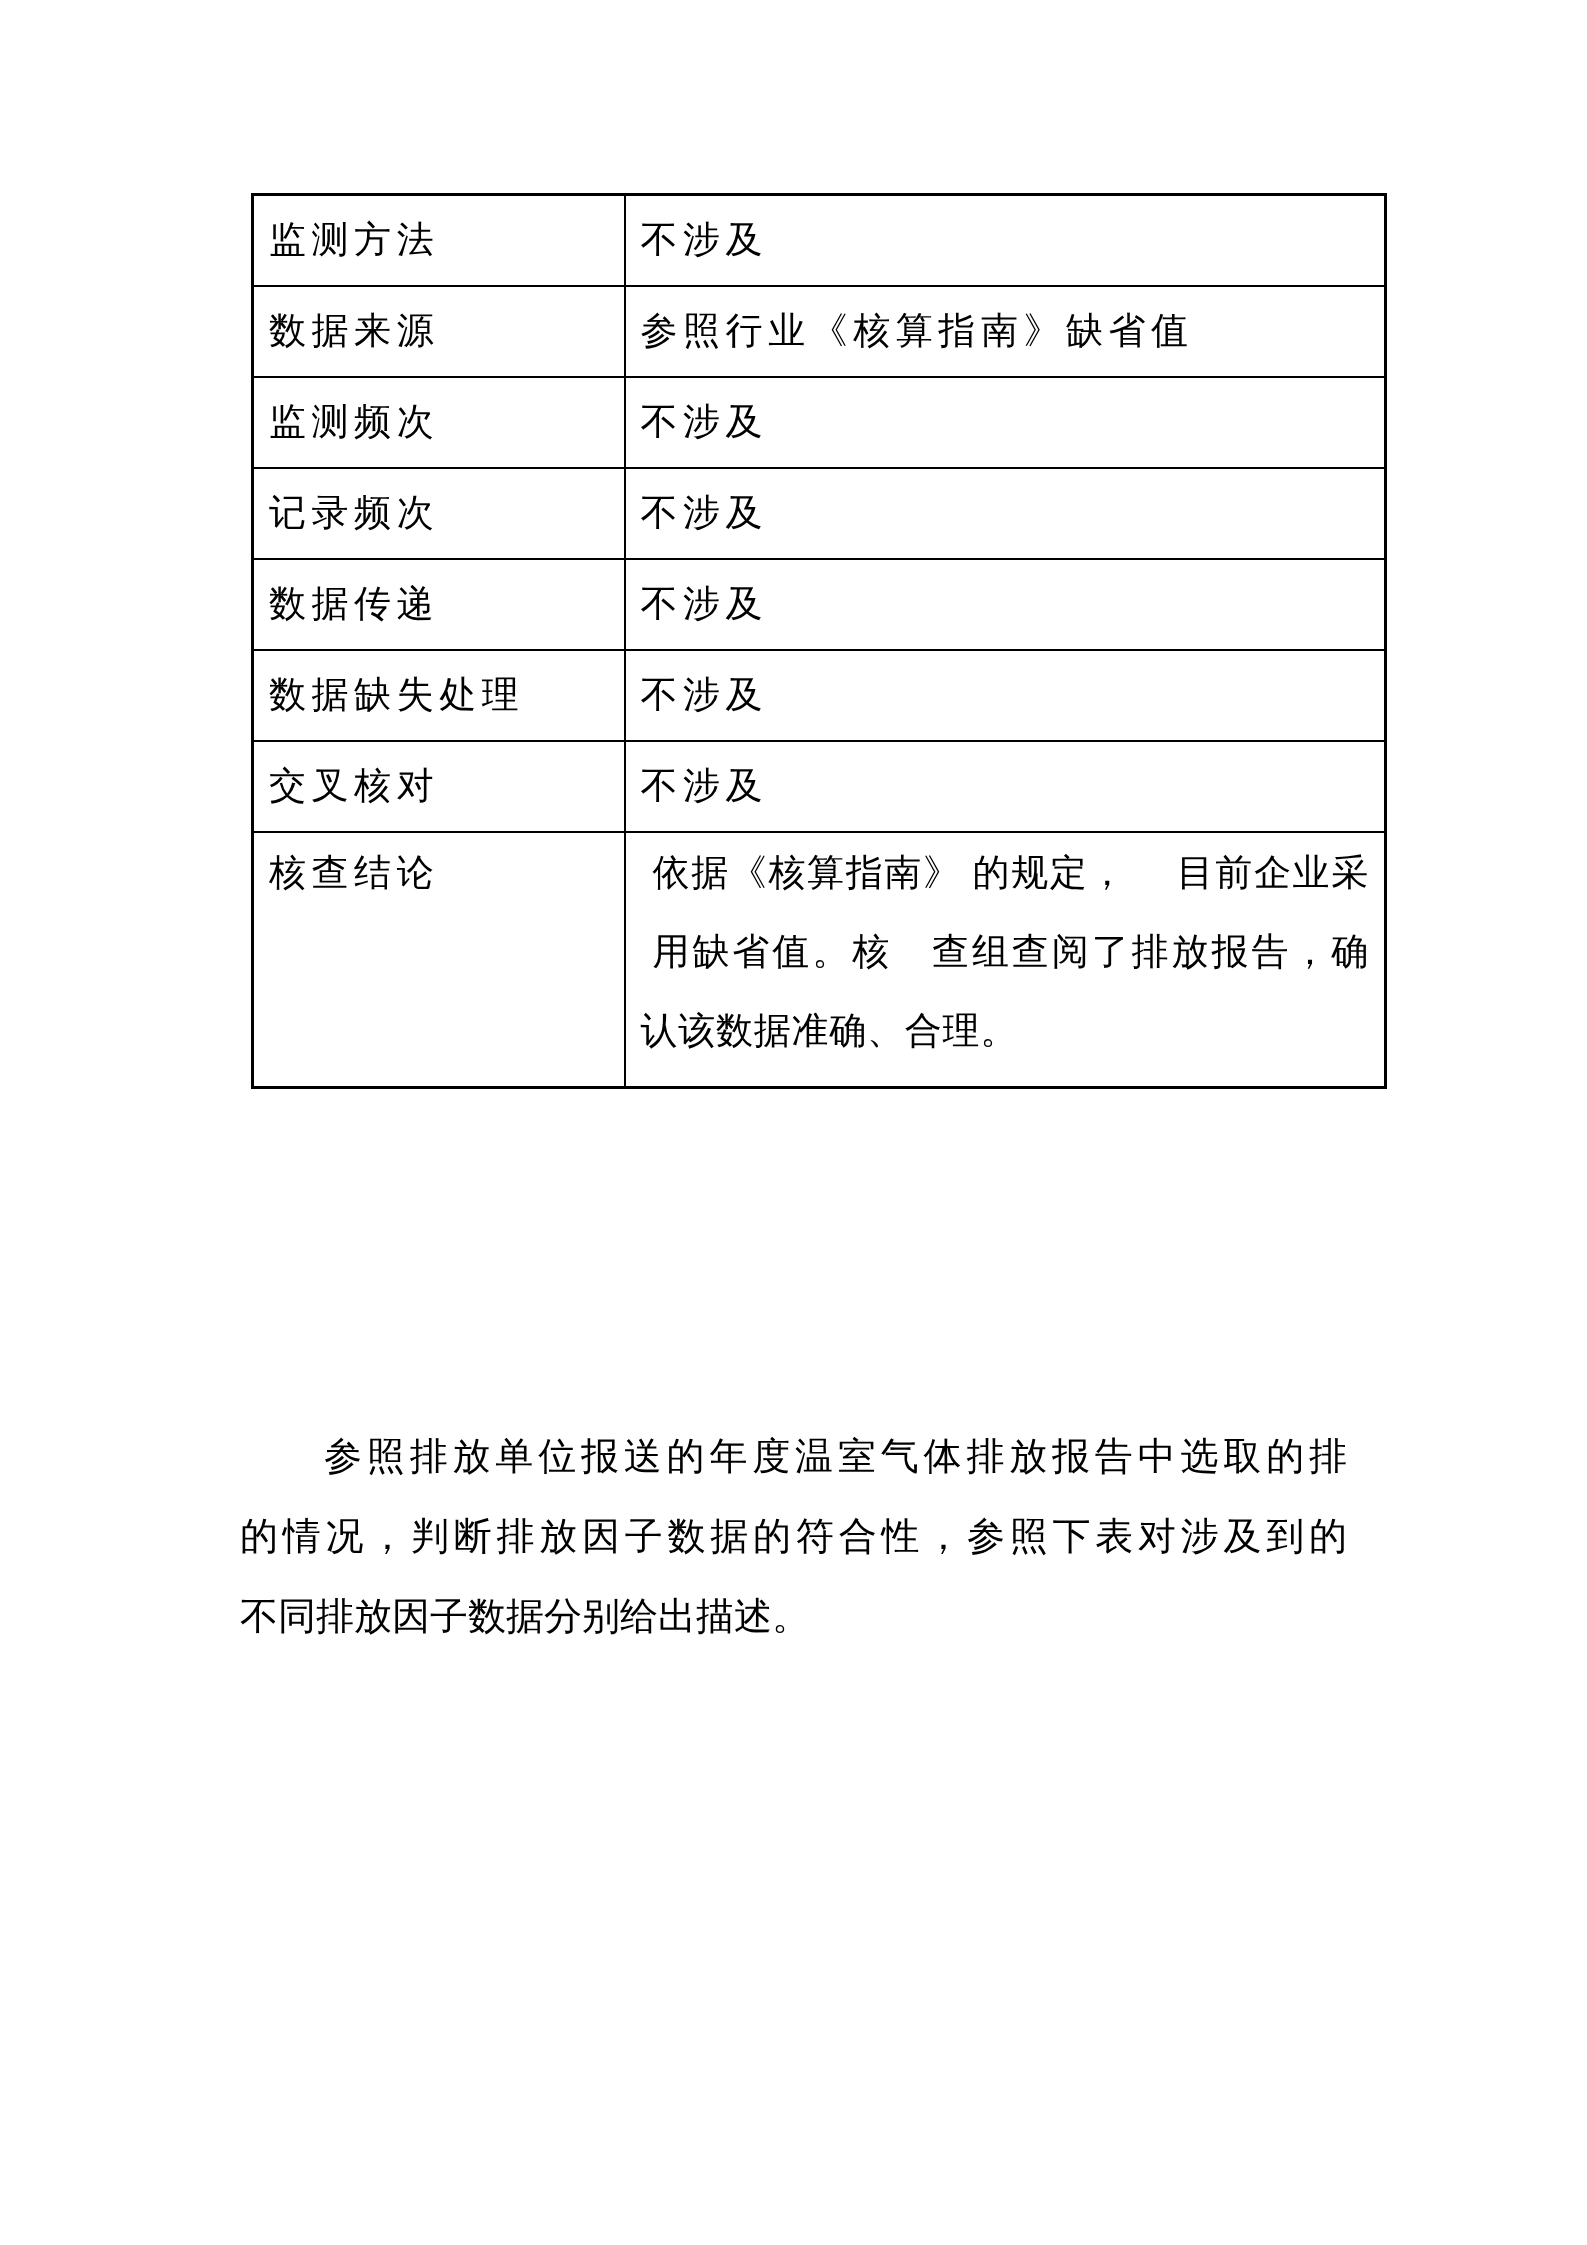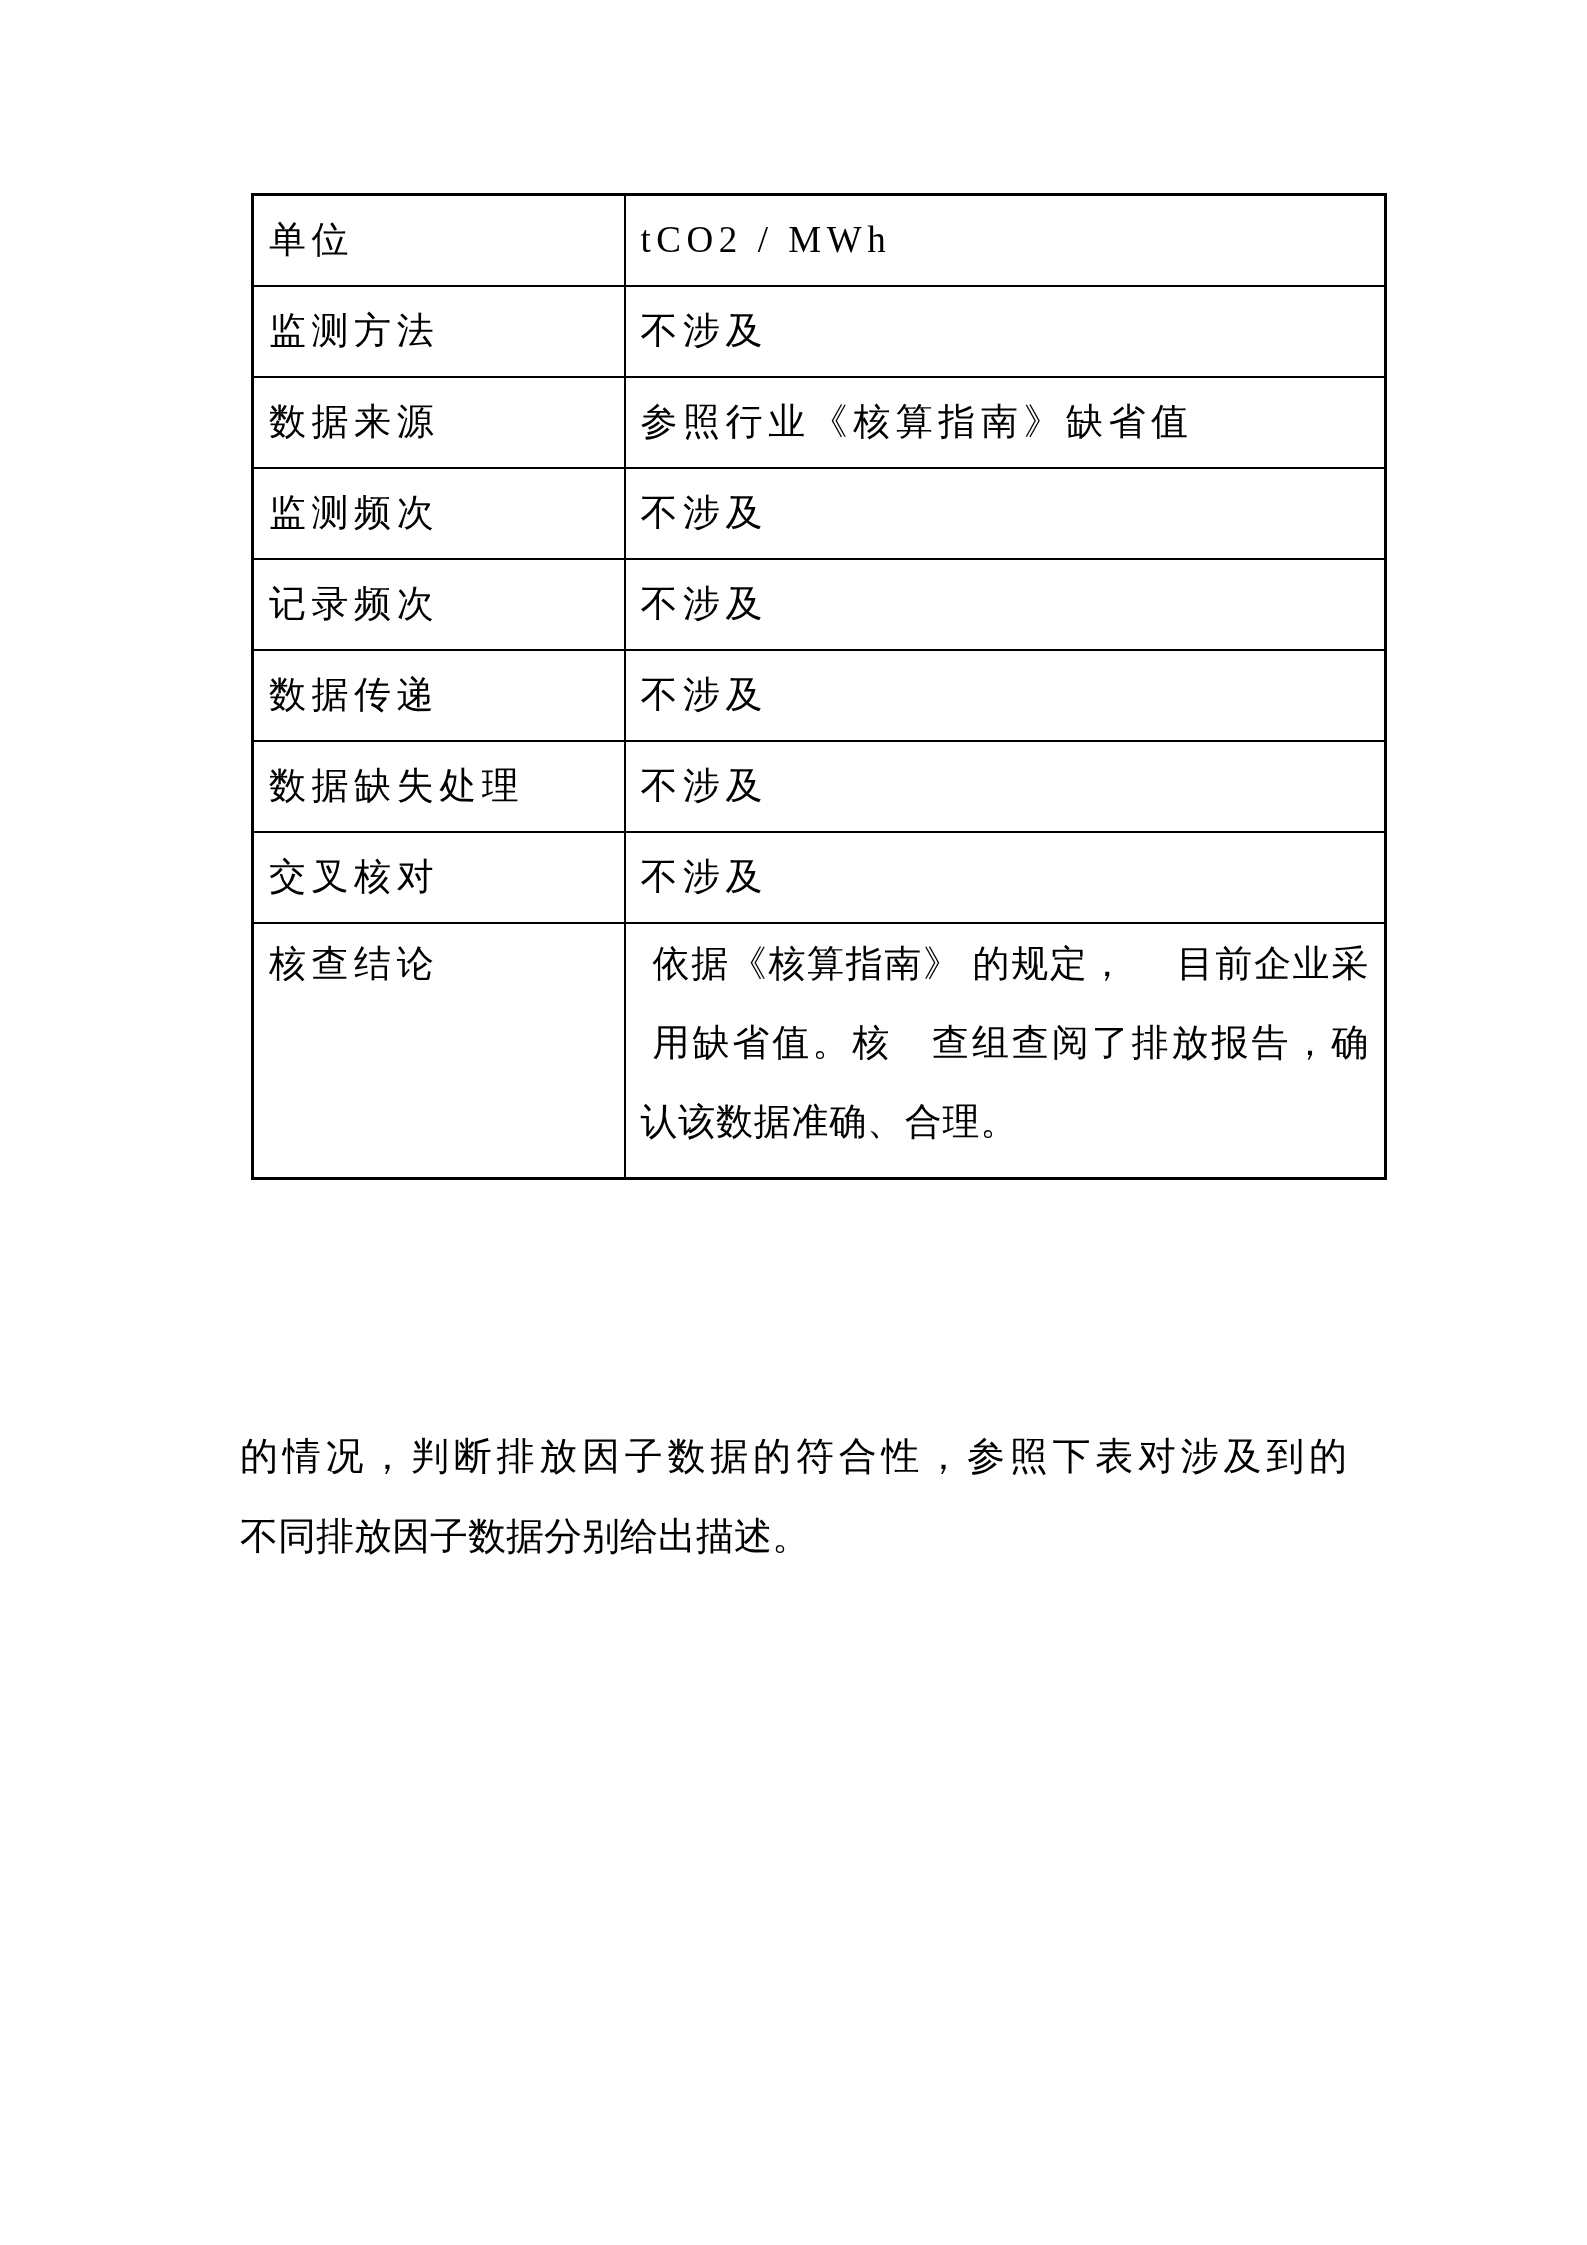--- a/index.html
+++ b/index.html
@@ -79,24 +79,20 @@
 </head>
 <body>
 
 <table class="doc-table">
   <colgroup>
       <col class="c1">
       <col class="c2">
     </colgroup>
   <tbody>
     <tr class="std-row">
-      <td class="label-cell">单位</td>
-      <td class="value-cell">tCO2 / MWh</td>
-    </tr>
-    <tr class="std-row">
       <td class="label-cell">监测方法</td>
       <td class="value-cell">不涉及</td>
     </tr>
     <tr class="std-row">
       <td class="label-cell">数据来源</td>
       <td class="value-cell">参照行业《核算指南》缺省值</td>
     </tr>
     <tr class="std-row">
       <td class="label-cell">监测频次</td>
       <td class="value-cell">不涉及</td>
@@ -122,15 +118,16 @@
       <td class="value-cell">
         <div class="cell-line fill">依据《核算指南》 的规定，　 目前企业采</div>
         <div class="cell-line fill">用缺省值。核　查组查阅了排放报告，确</div>
         <div class="cell-line">认该数据准确、合理。</div>
       </td>
     </tr>
   </tbody>
 </table>
 
 <div class="body-paragraph">
+  <div class="para-line fill indent">参照排放单位报送的年度温室气体排放报告中选取的排</div>
   <div class="para-line fill">的情况，判断排放因子数据的符合性，参照下表对涉及到的</div>
   <div class="para-line">不同排放因子数据分别给出描述。</div>
 </div>
 
 </body></html>

